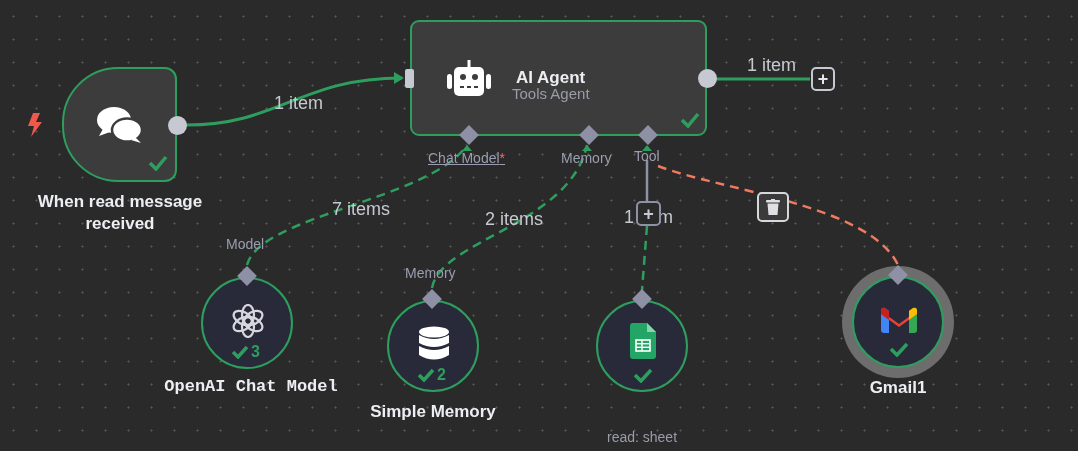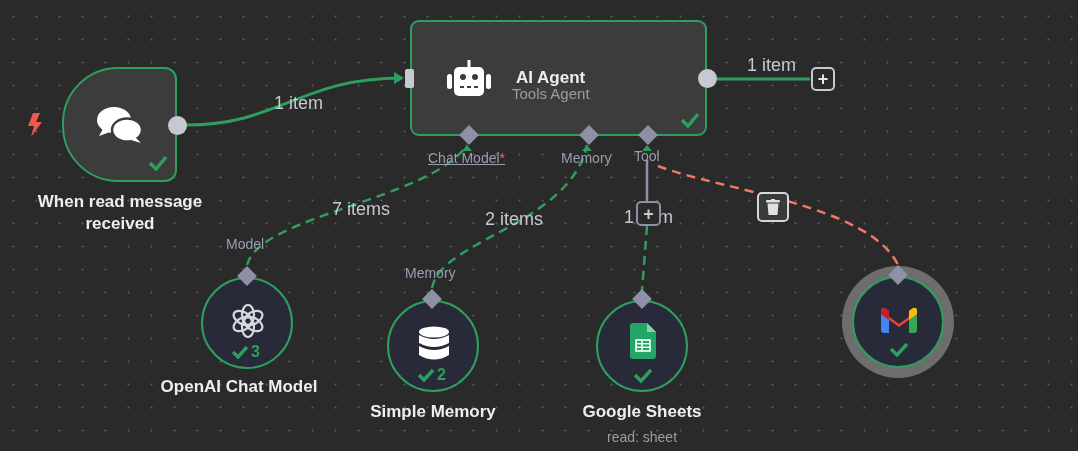--- a/index.html
+++ b/index.html
@@ -180,21 +180,21 @@
       </svg>
     </span>
     <span class="check" style="left:28px;top:64px;display:flex;align-items:center;gap:2px;">
       <svg width="18" height="14" viewBox="0 0 18 14">
           <path d="M2 7 L7 12 L16 2" fill="none" stroke="#2e9e5e" stroke-width="3.5"></path>
         </svg>
       <span style="font-weight:bold;font-size:16px;">3</span>
     </span>
   </div>
   <div class="diamond" style="left:240px;top:269px;"></div>
-  <div class="node-title" style="left:139px;top:377px;width:200px;">OpenAI Chat Model</div>
+  <div class="node-title" style="left:151px;top:377px;width:200px;font-family:Liberation Mono, monospace;">OpenAI Chat Model</div>
 
   <span class="port-label" style="left:405px;top:265px;">Memory</span>
   <div class="sub-node" style="left:387px;top:300px;">
     <span class="icon" style="left:27px;top:22px;width:36px;height:40px;">
       <svg width="32" height="36" viewBox="0 0 32 36">
         <ellipse cx="16" cy="6" rx="15" ry="5.5" fill="#fff"></ellipse>
         <path d="M1 9 Q16 17 31 9 L31 17 Q16 25 1 17 Z" fill="#fff"></path>
         <path d="M1 20 Q16 28 31 20 L31 29 Q16 38 1 29 Z" fill="#fff"></path>
       </svg>
     </span>
@@ -219,35 +219,35 @@
         <line x1="12" y1="17" x2="12" y2="28" stroke="#fff" stroke-width="1.4"></line>
       </svg>
     </span>
     <span class="check" style="left:35px;top:66px;">
       <svg width="20" height="15" viewBox="0 0 20 15">
           <path d="M2 7 L8 13 L18 2" fill="none" stroke="#2e9e5e" stroke-width="3.5"></path>
         </svg>
     </span>
   </div>
   <div class="diamond" style="left:635px;top:292px;"></div>
-  <div class="node-title" style="left:542px;top:402px;width:200px;">Google Sheets</div>
   <div class="node-sub" style="left:542px;top:429px;width:200px;">read: sheet</div>
 
   <div class="halo" style="left:842px;top:266px;width:112px;height:112px;"></div>
   <div class="sub-node" style="left:852px;top:276px;">
     <span class="icon" style="left:26px;top:28px;width:38px;height:28px;">
       <svg width="36" height="26" viewBox="0 0 36 26">
         <path d="M0 4 Q0 0 4 1 L8 4 L8 26 L3 26 Q0 26 0 23 Z" fill="#4285f4"></path>
         <path d="M28 4 L32 1 Q36 0 36 4 L36 23 Q36 26 33 26 L28 26 Z" fill="#34a853"></path>
         <path d="M0 4 L18 17 L36 4 L36 7 L18 20 L0 7 Z" fill="#ea4335"></path>
         <path d="M28 4 L32 1 Q36 0 36 4 L36 7 L28 13 Z" fill="#fbbc04"></path>
         <path d="M0 4 Q0 0 4 1 L8 4 L8 13 L0 7 Z" fill="#c5221f"></path>
       </svg>
     </span>
     <span class="check" style="left:35px;top:64px;">
       <svg width="20" height="15" viewBox="0 0 20 15">
           <path d="M2 7 L8 13 L18 2" fill="none" stroke="#2e9e5e" stroke-width="3.5"></path>
         </svg>
     </span>
   </div>
   <div class="diamond" style="left:891px;top:268px;"></div>
+  <div class="node-title" style="left:798px;top:378px;width:200px;">Gmail1</div>
 
 </div>
 
 </body></html>

